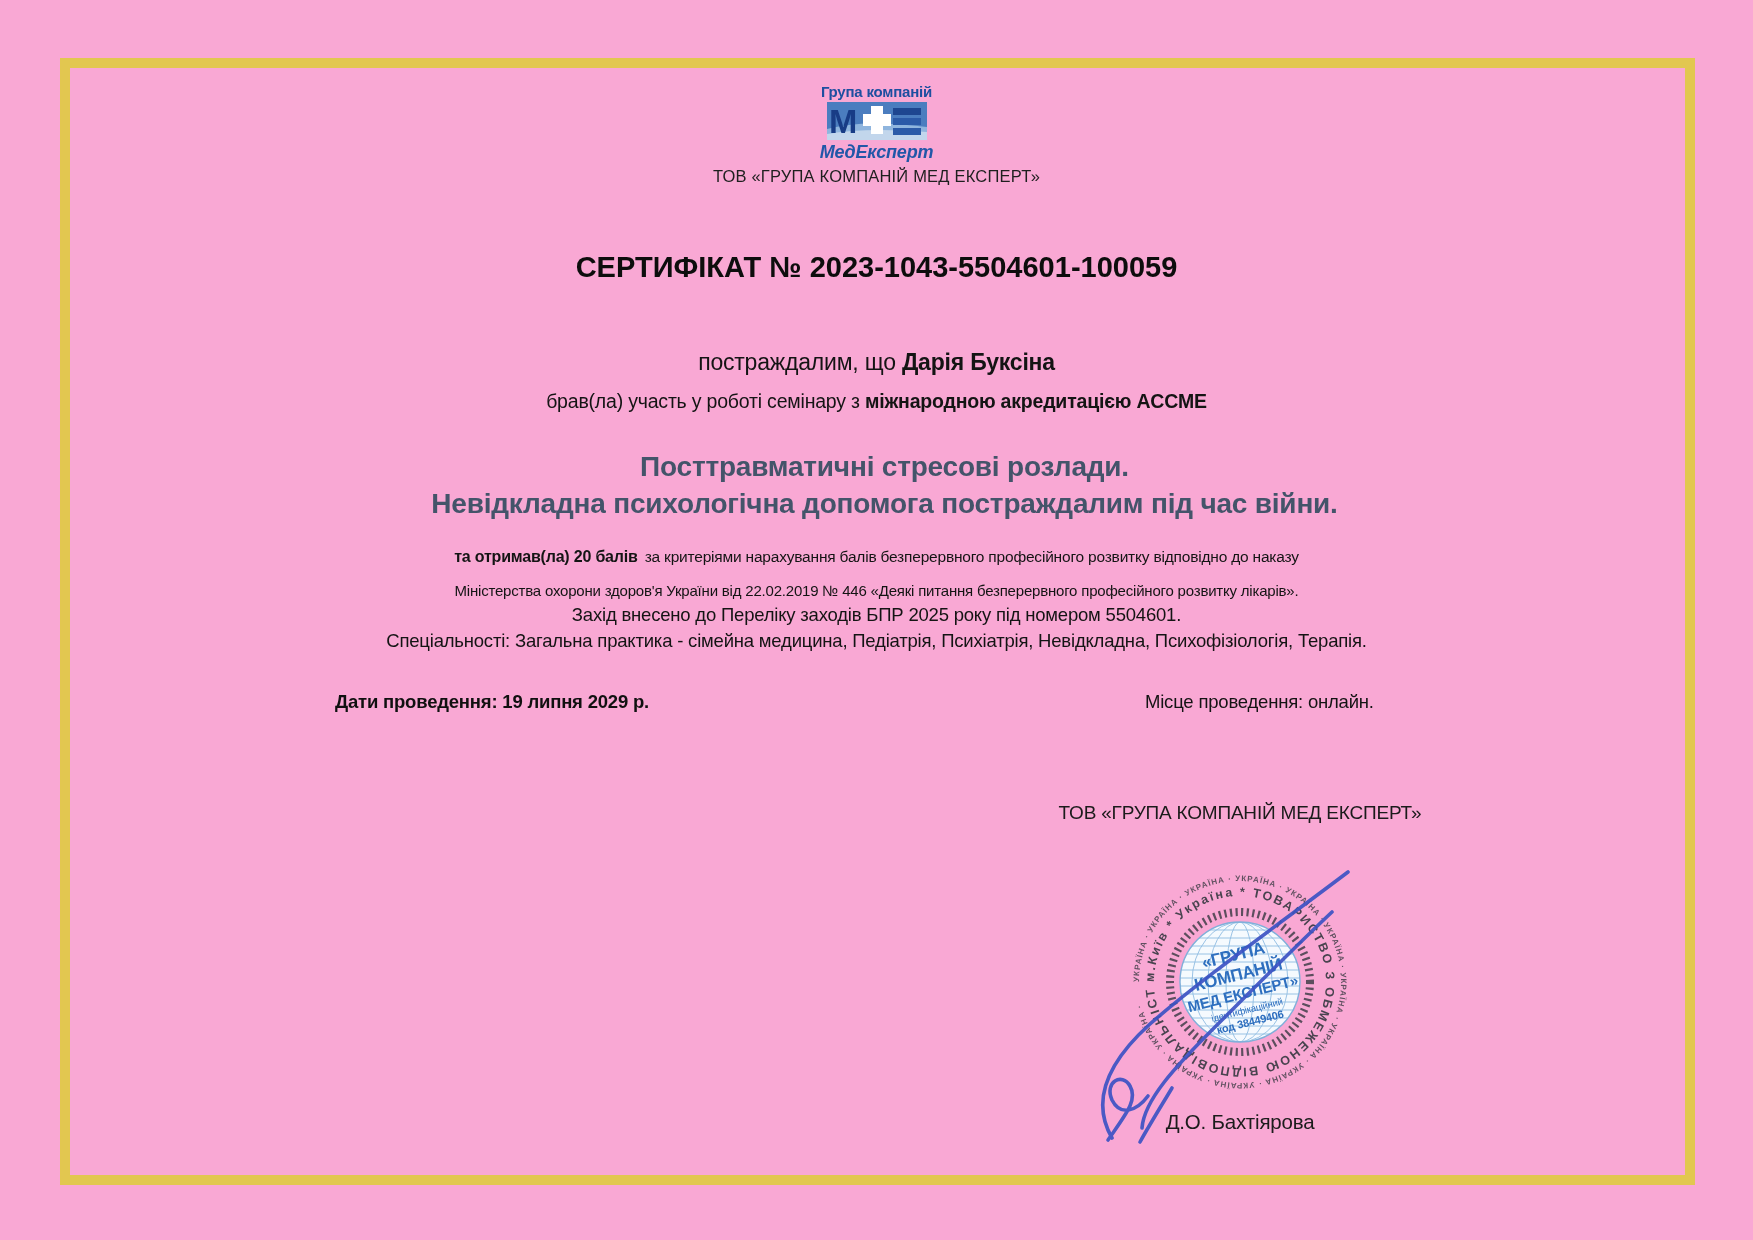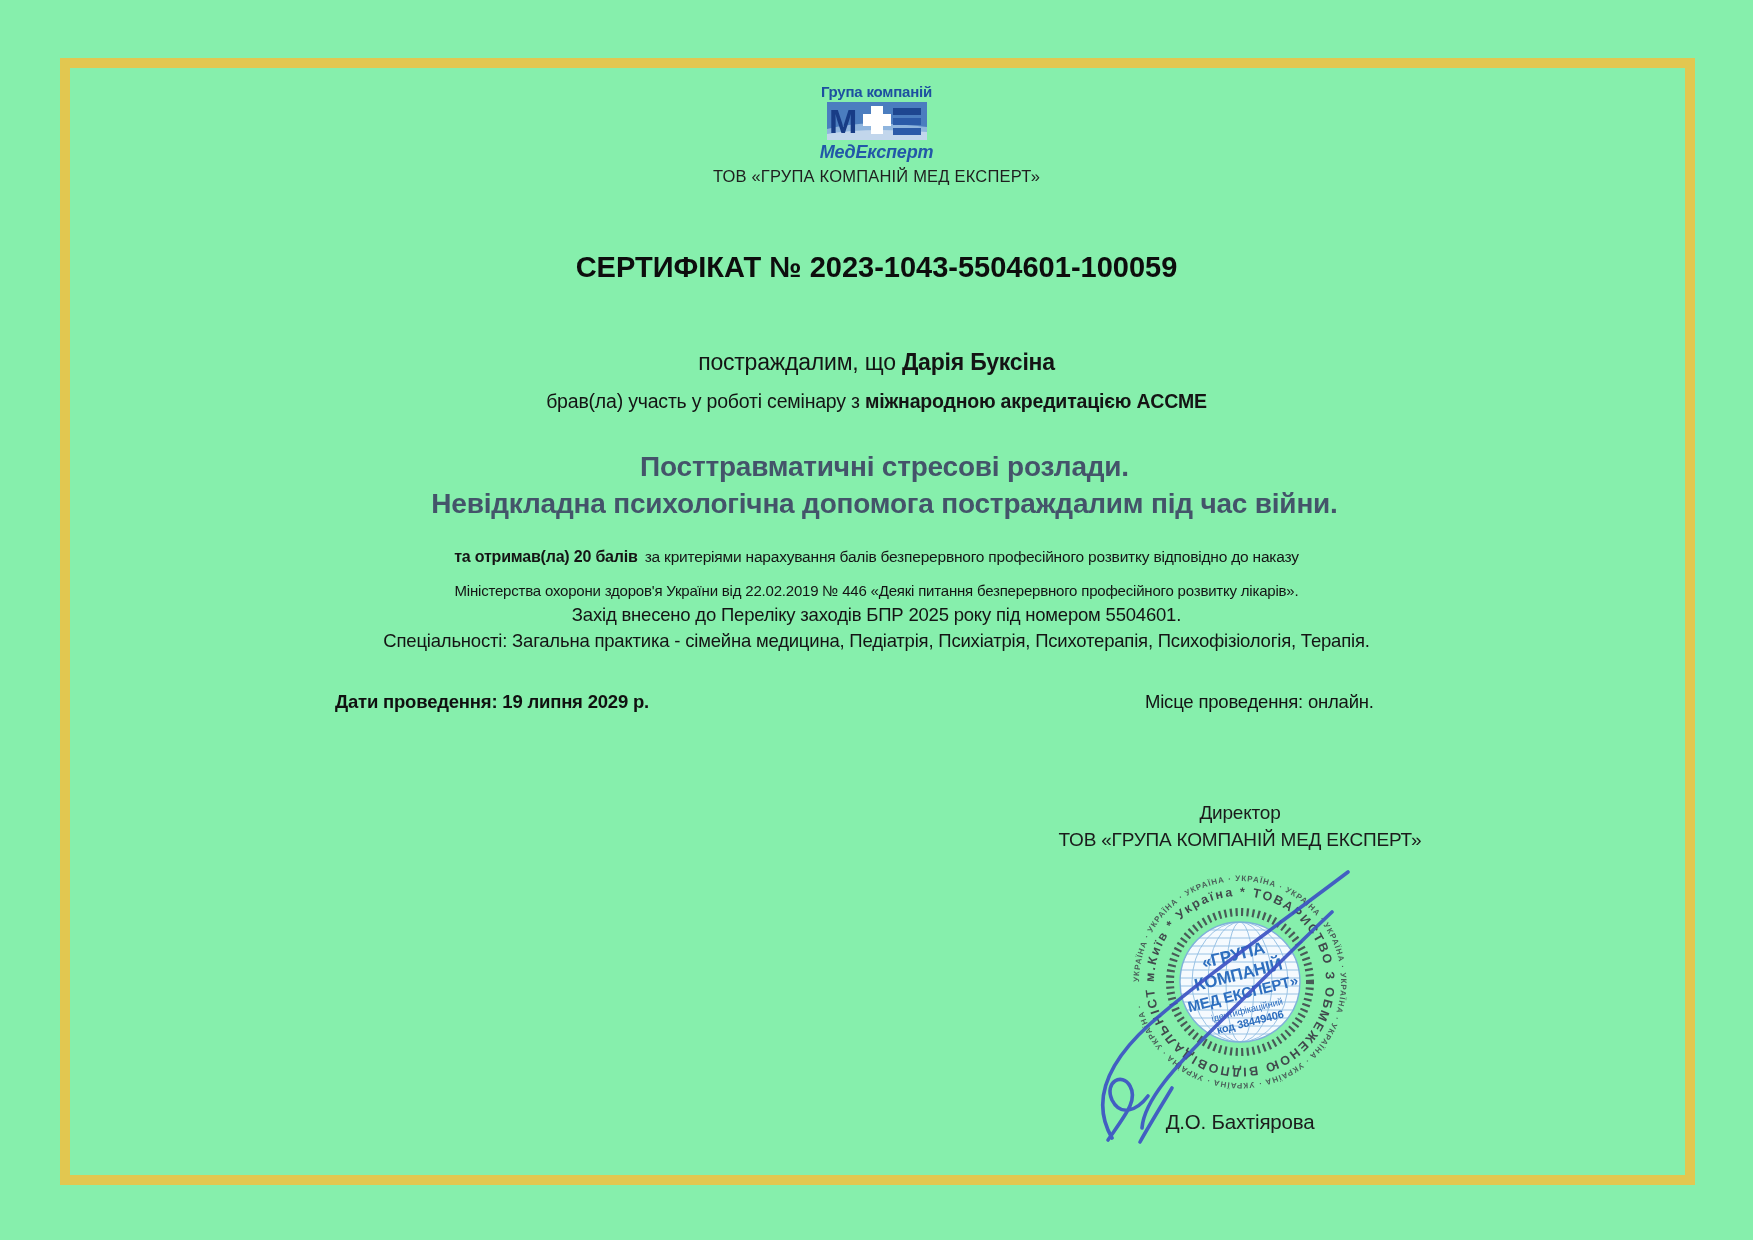--- a/index.html
+++ b/index.html
@@ -1,17 +1,17 @@
 <!DOCTYPE html>
 <html><head>
 <meta charset="utf-8">
 <style>
   html,body{margin:0;padding:0;background:#ffffff;}
   .page{
-    position:relative;width:1753px;height:1240px;background:#86efac;
+    position:relative;width:1753px;height:1240px;background:#f9a8d4;
     font-family:"Liberation Sans",sans-serif;color:#1a1a1a;overflow:hidden;
     letter-spacing:-0.2px;
   }
   .frame{
     position:absolute;left:60px;top:58px;width:1635px;height:1127px;
     border:10px solid #E2C750;box-sizing:border-box;
   }
   .cline{position:absolute;left:0;width:1753px;text-align:center;white-space:nowrap;}
 
   .logo-wrap{position:absolute;left:0;top:84px;width:1753px;text-align:center;line-height:1;}
@@ -85,27 +85,26 @@
     <div>Посттравматичні стресові розлади.</div>
     <div>Невідкладна психологічна допомога постраждалим під час війни.</div>
   </div>
 
   <div class="cline points-line">
     <span class="points-bold">та отримав(ла) 20 балів</span><span class="points-rest">за критеріями нарахування балів безперервного професійного розвитку відповідно до наказу</span>
   </div>
 
   <div class="cline ministry-line">Міністерства охорони здоров'я України від 22.02.2019 № 446 «Деякі питання безперервного професійного розвитку лікарів».</div>
   <div class="cline registry-line">Захід внесено до Переліку заходів БПР 2025 року під номером 5504601.</div>
-  <div class="cline specialties-line">Спеціальності: Загальна практика - сімейна медицина, Педіатрія, Психіатрія, Психотерапія, Психофізіологія, Терапія.</div>
+  <div class="cline specialties-line">Спеціальності: Загальна практика - сімейна медицина, Педіатрія, Психіатрія, Невідкладна, Психофізіологія, Терапія.</div>
 
   <div class="dates-label">Дати проведення: 19 липня 2029 р.</div>
   <div class="place-label">Місце проведення: онлайн.</div>
 
   <div class="director-block">
-    <div>Директор</div>
     <div>ТОВ «ГРУПА КОМПАНІЙ МЕД ЕКСПЕРТ»</div>
   </div>
 
   <svg class="stamp-svg" width="440" height="400" viewBox="0 0 440 400" role="img">
     <defs>
       <path id="ring-outer" d="M220,212 m-101,0 a101,101 0 1,1 202,0 a101,101 0 1,1 -202,0"></path>
       <path id="ring-main" d="M220,212 m-86,0  a86,86  0 1,1 172,0 a86,86  0 1,1 -172,0"></path>
       <clipPath id="globe-clip">
           <circle cx="220" cy="212" r="60"></circle>
         </clipPath>

